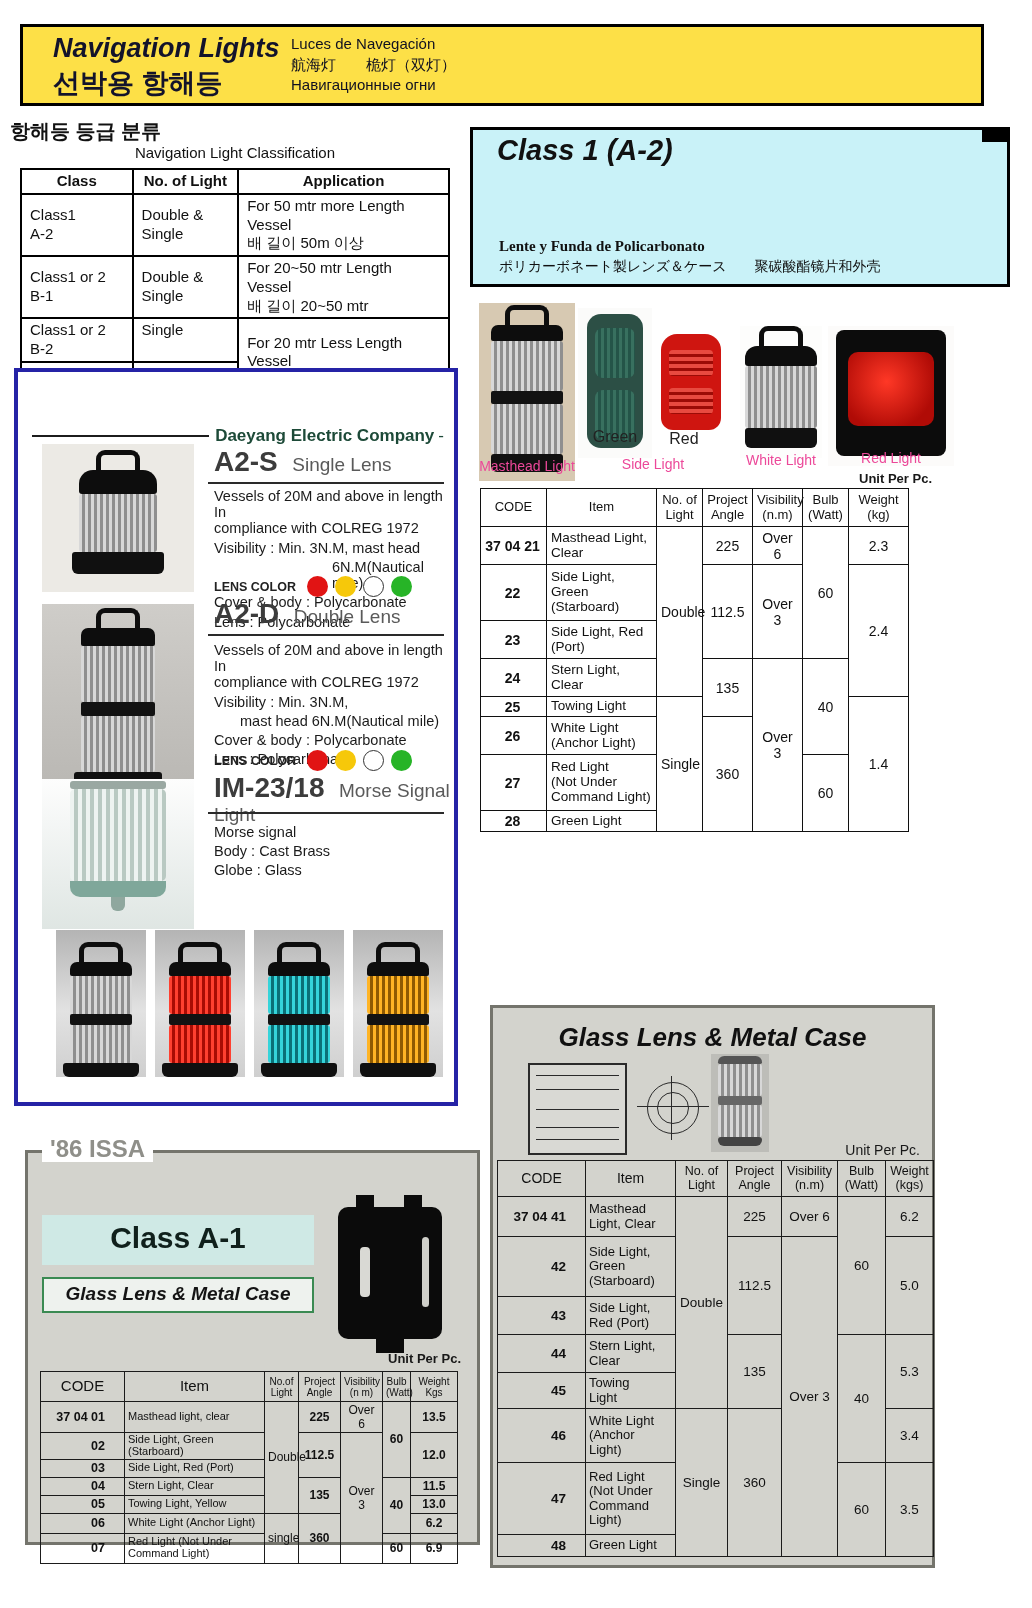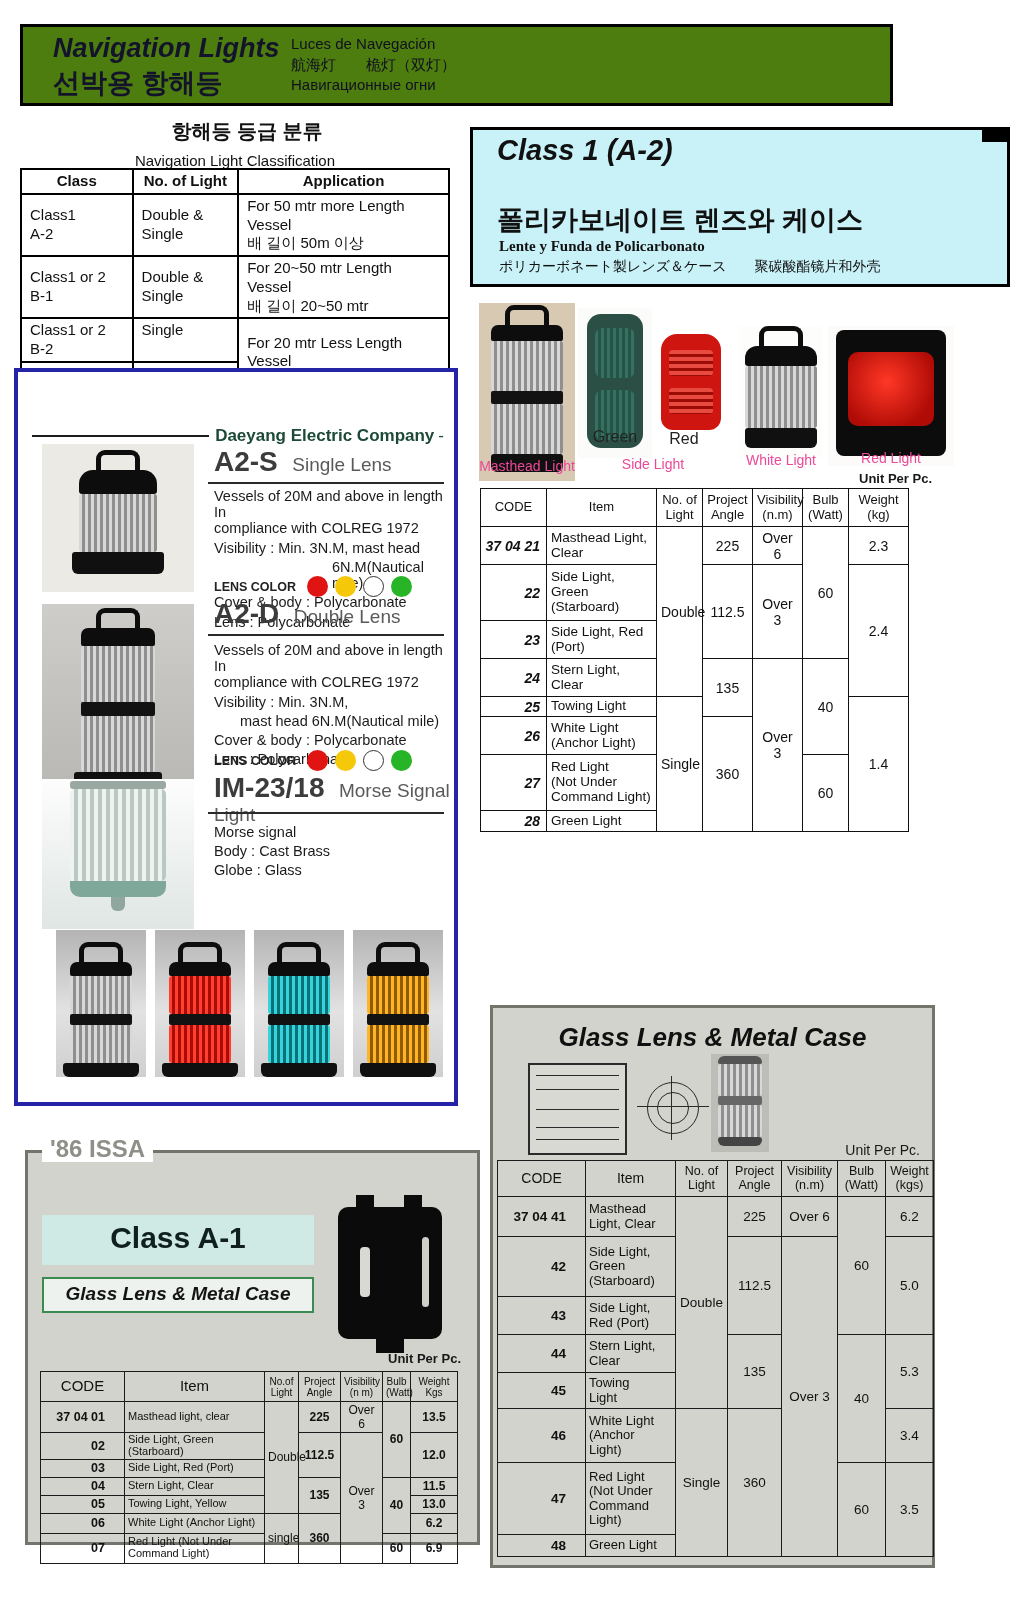--- a/index.html
+++ b/index.html
@@ -3,28 +3,28 @@
 <meta charset="utf-8">
 <style>
   html,body{margin:0;padding:0;background:#fff;}
   .page{position:relative;width:1032px;height:1608px;background:#fff;
         font-family:"Liberation Sans",sans-serif;color:#111;overflow:hidden;}
   .abs{position:absolute;}
   .pre{white-space:pre-line;}
   .ctr{text-align:center;}
 
   
-  .hdr{left:20px;top:24px;width:873px;height:82px;background:#4d7c0f;border:3px solid #000;box-sizing:border-box;}
+  .hdr{left:20px;top:24px;width:964px;height:82px;background:#fde047;border:3px solid #000;box-sizing:border-box;}
   .hdr-en{position:absolute;left:30px;top:6px;font-size:27px;font-weight:bold;font-style:italic;color:#13132b;}
   .hdr-ko{position:absolute;left:30px;top:38px;font-size:27px;font-weight:bold;color:#13132b;}
   .hdr-r{position:absolute;left:268px;top:7px;font-size:15px;line-height:1.38;color:#101020;}
 
   
-  .cls-t1{left:32px;top:118px;width:430px;font-size:20px;font-weight:bold;text-align:center;}
-  .cls-t2{left:20px;top:144px;width:430px;font-size:15px;text-align:center;margin-top:8px;}
+  .cls-t1{left:10px;top:118px;width:430px;font-size:20px;font-weight:bold;}
+  .cls-t2{left:20px;top:144px;width:430px;font-size:15px;text-align:center;}
   .ct{border-collapse:collapse;background:#fff;}
   .ct th,.ct td{border:2px solid #000;font-size:15px;padding:2px 8px;vertical-align:middle;text-align:left;line-height:1.25;}
   .ct th{text-align:center;font-weight:600;}
 
   
   .a2box{left:470px;top:127px;width:540px;height:160px;background:#c9f2f8;border:3px solid #000;box-sizing:border-box;}
   .a2-l1{position:absolute;left:24px;top:4px;font-size:29px;font-weight:bold;font-style:italic;}
   .a2-l2{position:absolute;left:24px;top:38px;font-size:29px;font-weight:bold;font-style:italic;}
   .a2-l3{position:absolute;left:24px;top:72px;font-size:27px;font-weight:bold;}
   .a2-l4{position:absolute;left:26px;top:108px;font-size:15px;font-weight:bold;font-family:"Liberation Serif",serif;}
@@ -46,21 +46,21 @@
   .red-lens{background:repeating-linear-gradient(90deg,#ff4030 0 3px,#a80c04 3px 6px)!important;}
   .teal-lens{background:repeating-linear-gradient(90deg,#35d4da 0 3px,#0b7077 3px 6px)!important;}
   .amber-lens{background:repeating-linear-gradient(90deg,#ffb425 0 3px,#8f5a02 3px 6px)!important;}
 
   .color-photo{position:absolute;top:558px;width:90px;height:147px;background:linear-gradient(#b4b4b4,#e2e2e2 55%,#cfcfcf);}
 
   
   .dt{border-collapse:collapse;background:#fff;table-layout:fixed;}
   .dt th,.dt td{border:1.6px solid #101010;padding:1px 4px;vertical-align:middle;box-sizing:border-box;}
   .dt th{font-weight:normal;font-size:13px;text-align:center;white-space:pre-line;line-height:1.12;}
-  .dt .code{font-weight:bold;text-align:right;padding-right:6px;font-size:14px;white-space:pre-line;font-style:italic;}
+  .dt .code{font-weight:bold;text-align:center;padding-right:6px;font-size:14px;white-space:pre-line;}
   .dt .item{font-size:13.5px;white-space:pre-line;line-height:1.1;text-align:left;}
   .dt .num{text-align:center;font-size:14px;}
 
   
   .sbox{left:14px;top:368px;width:436px;height:730px;border:4px solid #2523a6;background:#fff;box-sizing:content-box;}
   .s-title{position:absolute;left:0;top:8px;width:100%;text-align:center;font-size:30px;color:#2d5e49;letter-spacing:1px;}
   .s-company{position:absolute;left:14px;right:10px;top:54px;display:flex;align-items:center;}
   .s-company .rule{flex:1;height:2px;background:#1c1c1c;}
   .s-company .name{font-size:17px;font-weight:bold;color:#1d4a38;margin:0 4px 0 6px;}
   .s-company .dash{font-size:17px;color:#1d4a38;}
@@ -173,21 +173,20 @@
       <td class="pre">Class1, 2 or 3
 B-3</td>
       <td style="vertical-align:top">Single</td>
     </tr>
   </tbody>
     </table>
 
   <div class="abs a2box">
     <div class="a2-corner"></div>
     <div class="a2-l1">Class 1 (A-2)</div>
-    <div class="a2-l3">폴리카보네이트 렌즈와 케이스</div>
     <div class="a2-l4">Lente y Funda de Policarbonato</div>
     <div class="a2-l5">ポリカーボネート製レンズ＆ケース　　聚碳酸酯镜片和外壳</div>
   </div>
 
   <div class="abs ph" style="left:479px;top:303px;width:96px;height:178px;background:#d7c9b2;">
     <div class="lantern" style="top:2px;width:72px;">
       <div class="l-handle"></div>
       <div class="l-cap" style="height:16px;"></div>
       <div class="l-lens" style="height:50px;"></div>
       <div class="l-band" style="height:13px;"></div>

